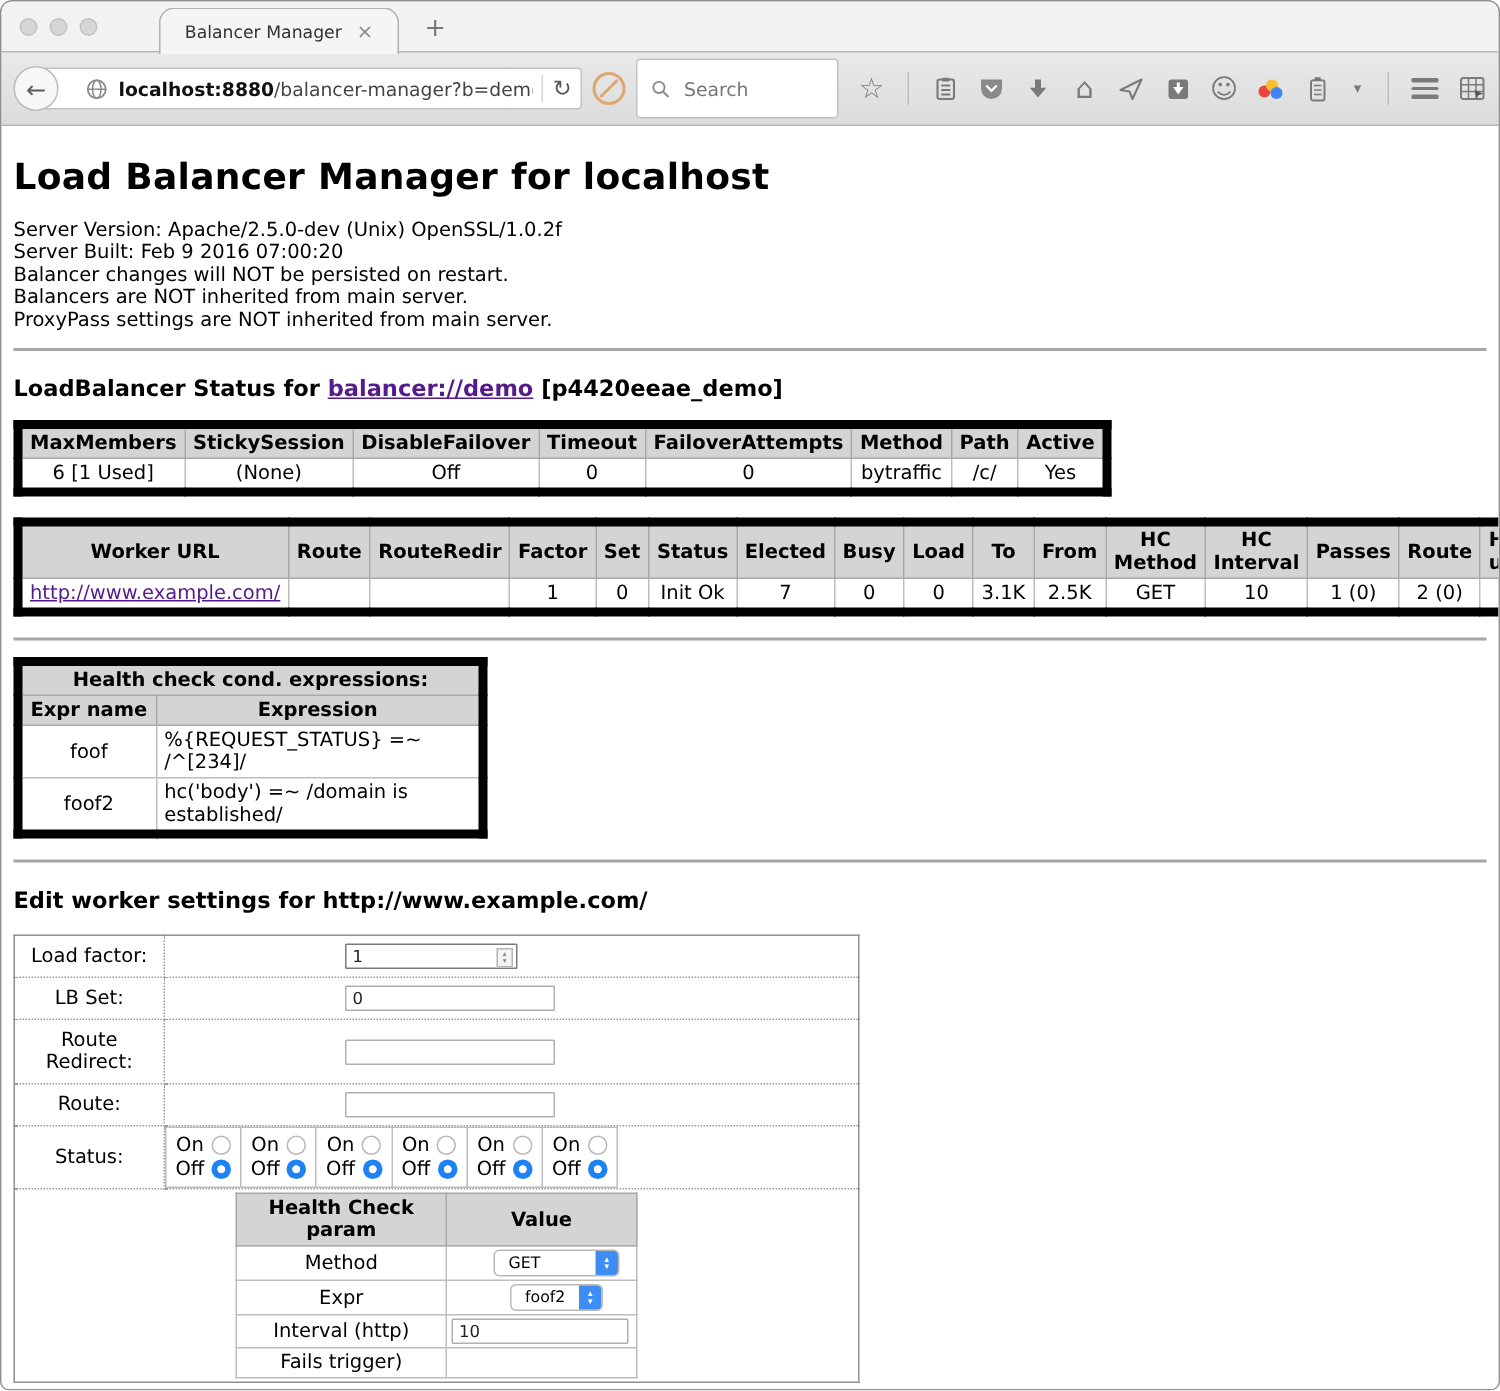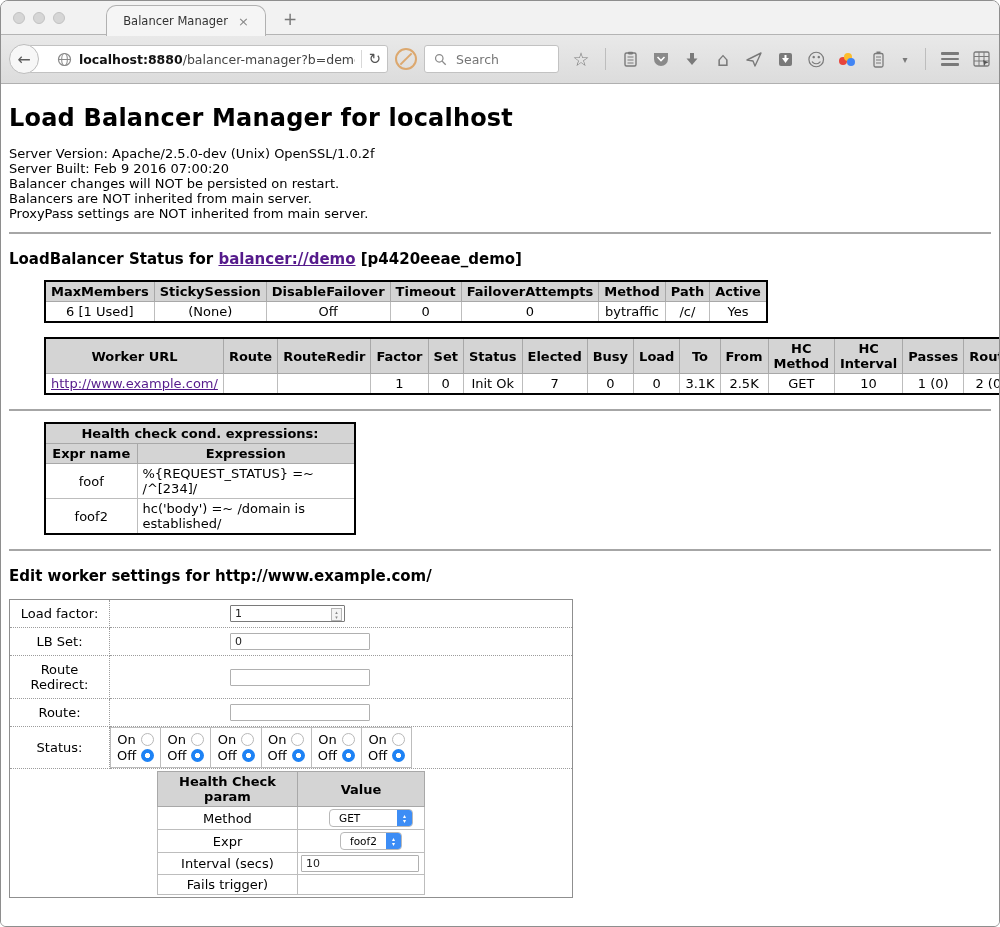--- a/index.html
+++ b/index.html
@@ -27,21 +27,21 @@
   .urlbar { width:360px; height:28px; background:#fff; border:1px solid #c2c2c2; border-radius:3px;
             display:flex; align-items:center; padding:0 6px 0 26px; gap:6px; }
   .urlbar .url { flex:1; font-size:12.5px; white-space:nowrap; overflow:hidden; color:#222; }
   .urlbar .url .host { color:#111; font-weight:bold; }
   .urlbar .url .path { color:#444; font-weight:normal; }
   .url-divider { width:1px; height:18px; background:#d8d8d8; }
   .reload { font-size:15px; color:#555; }
   .blocked-icon { width:22px; height:22px; border-radius:50%; border:2px solid #dca86f; position:relative; }
   .blocked-icon::after { content:""; position:absolute; left:1px; top:8px; width:16px; height:2px;
                          background:#dca86f; transform:rotate(-45deg); }
-  .searchbar { width:135px; height:28px; background:#fff; border:1px solid #c2c2c2; border-radius:3px;
+  .searchbar { width:135px; height:40px; background:#fff; border:1px solid #c2c2c2; border-radius:3px;
                display:flex; align-items:center; padding:0 6px; gap:5px; }
   .searchbar input { border:none; outline:none; flex:1; font-size:12.5px; color:#888; width:80px;
                      font-family:"DejaVu Sans",sans-serif; background:transparent; }
   .tool-icons { display:flex; align-items:center; gap:13px; margin-left:6px; color:#7a7a7a; }
   .ticon { width:18px; height:18px; display:flex; align-items:center; justify-content:center;
            font-size:15px; color:#7a7a7a; }
   .ticon svg { display:block; }
   .vsep { width:1px; height:22px; background:#bdbdbd; margin:0 2px; }
   .colordots { position:relative; width:18px; height:18px; }
   .cdot { position:absolute; width:8px; height:8px; border-radius:50%; }
@@ -50,21 +50,21 @@
 
   
   .content { background:#fff; padding:0 8px; height:842px; overflow:hidden; color:#000; }
   h1 { font-size:24px; margin:20px 0 14px 0; letter-spacing:0.2px; }
   .srvline { font-size:13px; line-height:15px; }
   hr { border:none; border-top:2px solid #a6a6a6; margin:11px 0; }
   .sechead { font-size:15px; font-weight:bold; margin:16px 0 12px 0; }
   .sechead a { color:#551a8b; }
 
   table { border-collapse:collapse; font-size:13px; }
-  .datatbl { border:2px solid #000000; margin-bottom:14px;margin-left:35px; }
+  .datatbl { border:6px solid #000000; margin-bottom:14px; }
   .datatbl th { background:#d4d4d4; font-weight:bold; padding:2px 5px; border:1px solid #a8a8a8; }
   .datatbl td { padding:2px 5px; border:1px solid #bdbdbd; text-align:center; }
   .datatbl td.lft { text-align:left; }
   a.worker-link { color:#551a8b; }
 
   
   .formtbl { width:564px; border:1px solid #8f8f8f; margin-top:14px; }
   .formtbl > tbody > tr > td { border:1px dotted #9c9c9c; padding:0; }
   .formtbl td.flabel { width:100px; text-align:center; font-size:13px; padding:6px 2px; }
   .formtbl td.fvalue { padding:4px 0; }
@@ -449,21 +449,21 @@
             <tr>
               <td class="hc-label">Expr</td>
               <td class="hc-value">
                 <span class="mac-select sel-expr">
                         <span>foof2</span>
                         <span class="stepper">▴<br>▾</span>
                       </span>
               </td>
             </tr>
             <tr>
-              <td class="hc-label">Interval (secs)</td>
+              <td class="hc-label">Interval (http)</td>
               <td class="hc-value"><input class="frm-input" value="10" style=""></td>
             </tr>
             <tr>
               <td class="hc-label">Fails trigger)</td>
               <td class="hc-value"></td>
             </tr>
 
           </tbody>
               </table>
         </td>

